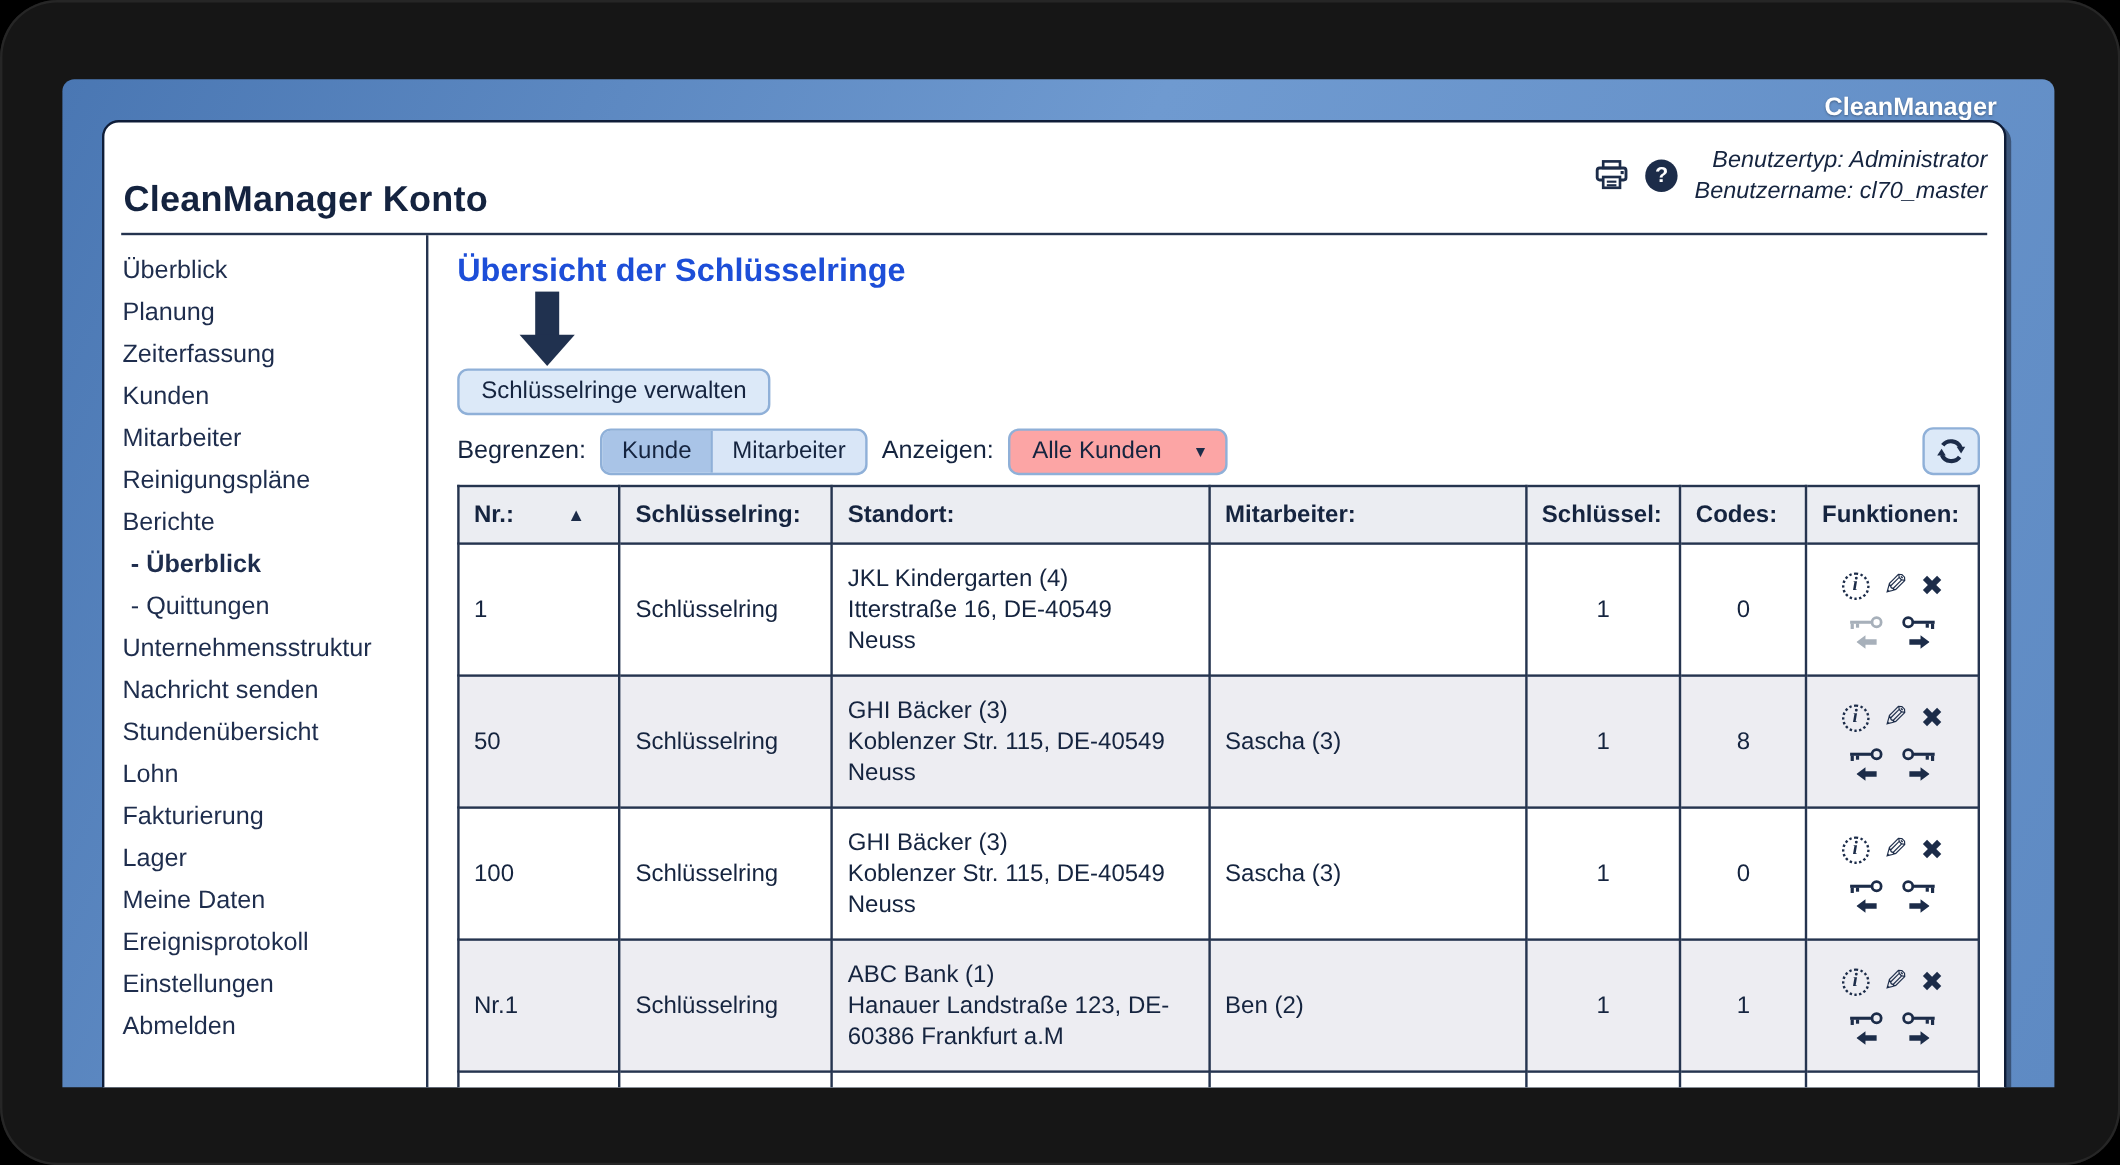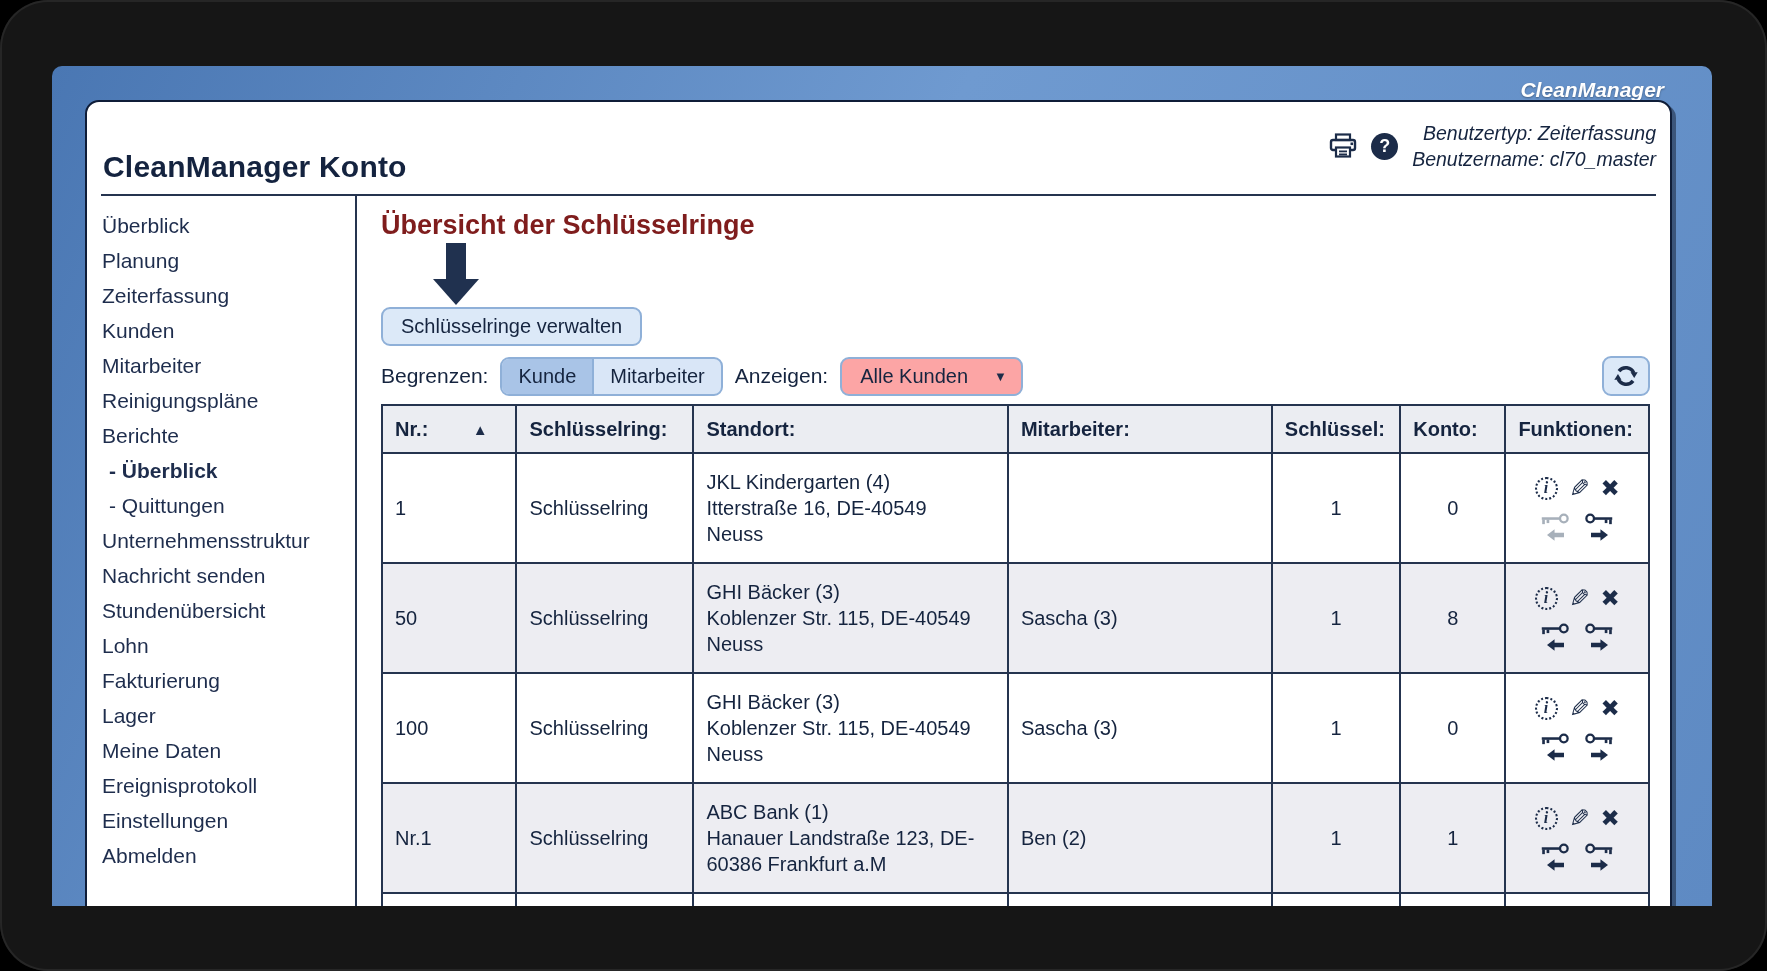--- a/index.html
+++ b/index.html
@@ -15,21 +15,20 @@
     position:absolute;left:52px;top:66px;width:1660px;height:840px;
     background:linear-gradient(115deg,#47140%,#47b);
     background:linear-gradient(115deg,#4a77b3 0%,#6f9ad0 45%,#5e8ac3 100%);
     border-radius:10px 10px 0 0;
     overflow:hidden;
   }
   .brand{
     position:absolute;top:12px;right:48px;
     color:#fff;font-size:21px;font-weight:bold;
     text-shadow:0 1px 2px rgba(0,0,0,.35);
-    font-style:italic;
   }
   .white-panel{
     position:absolute;left:33px;top:34px;width:1587px;height:900px;
     background:#fff;border:2px solid #0f1d38;border-radius:14px 14px 0 0;
     box-shadow:4px 4px 0 rgba(10,16,28,.45);
     overflow:hidden;
   }
 
   
   .panel-header{position:relative;height:92px;padding:0 16px;}
@@ -61,21 +60,21 @@
   }
   .side-item{
     font-size:21px;color:#1e2d4d;height:35px;line-height:35px;
     white-space:nowrap;cursor:pointer;
   }
   .side-item.bold{font-weight:bold;}
   .side-item.indent{padding-left:7px;}
   .v-divider{width:2px;background:#25344f;flex:0 0 2px;}
 
   .content{flex:1;padding:8px 20px 0 24px;min-width:0;}
-  .content-title{font-size:27px;font-weight:bold;color:#7f1d1d;margin:6px 0 2px;}
+  .content-title{font-size:27px;font-weight:bold;color:#1d4ed8;margin:6px 0 2px;}
 
   .big-arrow{width:46px;margin-left:52px;height:62px;position:relative;}
   .big-arrow .stem{position:absolute;left:13px;top:0;width:20px;height:38px;background:#20314f;}
   .big-arrow .head{
     position:absolute;left:0;top:36px;width:0;height:0;
     border-left:23px solid transparent;border-right:23px solid transparent;
     border-top:26px solid #20314f;
   }
 
   .btn{
@@ -164,21 +163,21 @@
               <rect x="7" y="1.5" width="14" height="5.5" fill="none" stroke="currentColor" stroke-width="2.2"></rect>
               <rect x="2" y="7" width="24" height="10" rx="2" fill="none" stroke="currentColor" stroke-width="2.4"></rect>
               <rect x="21.5" y="9.5" width="2.6" height="2.6" fill="currentColor"></rect>
               <rect x="7" y="14.5" width="14" height="9" fill="#fff" stroke="currentColor" stroke-width="2.2"></rect>
               <rect x="10" y="17.5" width="8" height="1.8" fill="currentColor"></rect>
               <rect x="10" y="20.5" width="8" height="1.8" fill="currentColor"></rect>
             </svg>
           </span>
           <span class="help-icon">?</span>
           <div class="user-info">
-            <div>Benutzertyp: Zeiterfassung</div>
+            <div>Benutzertyp: Administrator</div>
             <div>Benutzername: cl70_master</div>
           </div>
         </div>
       </div>
       <div class="header-divider"></div>
 
       <div class="panel-body">
 
         <div class="sidebar">
           <div class="side-item">Überblick</div>
@@ -250,21 +249,21 @@
                 <th>
                   <span class="th-nr">
                     <span>Nr.:</span>
                     <span class="sort-arrow">▲</span>
                   </span>
                 </th>
                 <th>Schlüsselring:</th>
                 <th>Standort:</th>
                 <th>Mitarbeiter:</th>
                 <th>Schlüssel:</th>
-                <th>Konto:</th>
+                <th>Codes:</th>
                 <th>Funktionen:</th>
               </tr>
             </thead>
             <tbody>
 
               <tr>
                 <td>1</td>
                 <td>Schlüsselring</td>
                 <td class="cell-multiline">JKL Kindergarten (4)
 Itterstraße 16, DE-40549

